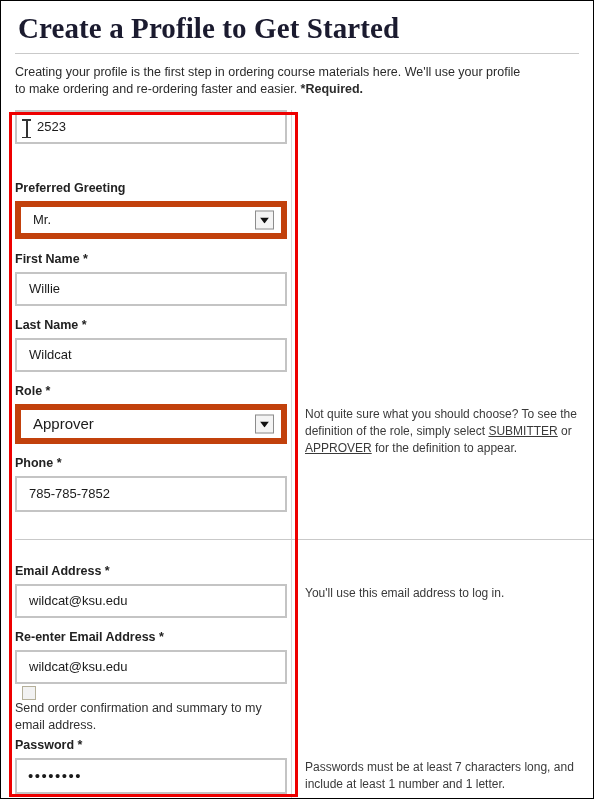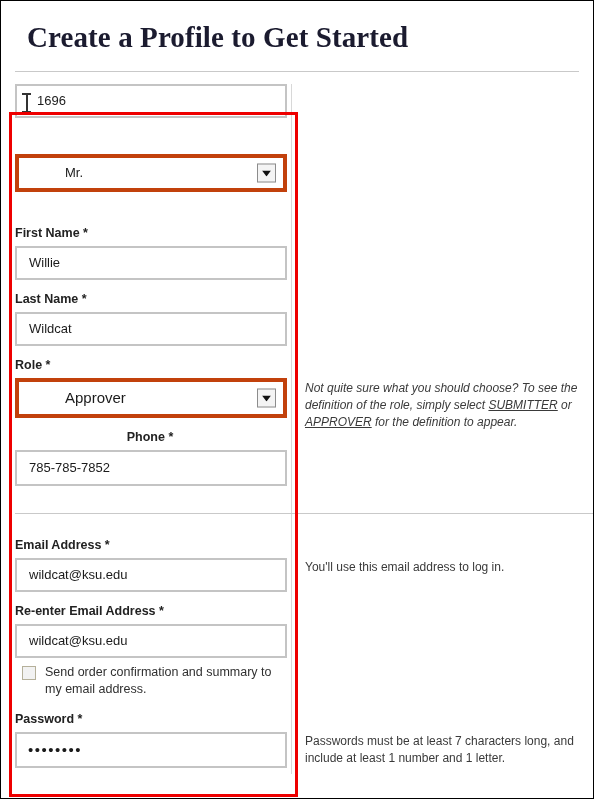--- a/index.html
+++ b/index.html
@@ -26,21 +26,21 @@
   .header {
     padding: 6px 14px 0 14px;
   }
   .page-title {
     font-family: "Liberation Serif", serif;
     font-size: 29px;
     font-weight: 700;
     color: #1b1b2f;
     letter-spacing: 0.1px;
     line-height: 36px;
-    margin: 12px;
+    margin: 3px;
     padding: 0 0 4px 0;
     white-space: nowrap;
   }
   .title-rule {
     height: 1px;
     background: #c9c9c9;
     margin: 2px 0 0 0;
   }
   .intro {
     font-size: 12.5px;
@@ -156,25 +156,24 @@
     background: #333;
     display: block;
   }
 
   
   .select-box {
     position: relative;
     box-sizing: border-box;
     width: 272px;
     height: 38px;
-    border: 4px solid #c2410c;
+    border: 6px solid #c2410c;
     background: #ffffff;
     display: flex;
     align-items: center;
-    padding-left: 34px;
   }
   .select-box.tall { height: 40px; }
   .select-value {
     font-size: 13px;
     color: #1b1b1b;
     padding-left: 12px;
     line-height: 16px;
   }
   .select-value.big { font-size: 15px; }
   .select-arrow {
@@ -200,22 +199,23 @@
     line-height: 17px;
   }
   .help-text u {
     text-decoration: underline;
   }
 
   
   .cb-row {
     display: flex;
     align-items: flex-start;
-    padding-top: 6px;
+    padding-top: 0;
     width: 272px;
+    flex-direction: column;
   }
   .checkbox {
     box-sizing: border-box;
     width: 14px;
     height: 14px;
     border: 1px solid #b5b09a;
     background: #f2f2f2;
     margin: 2px 9px 0 7px;
     flex: 0 0 14px;
   }
@@ -234,41 +234,46 @@
   }
 </style>
 </head>
 <body>
 
 <div class="window">
 
   <div class="header">
     <div class="page-title">Create a Profile to Get Started</div>
     <div class="title-rule"></div>
+    <div class="intro">
+      <span>Creating your profile is the first step in ordering course materials here. We'll use your profile</span><br>
+      <span>to make ordering and re-ordering faster and easier. </span><b>*Required.</b>
+    </div>
   </div>
 
   <div class="body-area">
     <div class="col-divider"></div>
     <div class="section-rule" style="top:429px;"></div>
 
     <div class="grid">
 
       <div class="row" style="height:70px;">
         <div class="left-col">
           <div class="input-box">
             <span class="ibeam">
                 <i></i>
               </span>
-            <span class="input-value" style="padding-left:20px;">1696</span>
+            <span class="input-value" style="padding-left:20px;">2523</span>
           </div>
         </div>
       </div>
 
       <div class="row" style="height:71px;">
         <div class="left-col">
+          <div class="field-label">Preferred Greeting</div>
           <div class="select-box">
             <span class="select-value">Mr.</span>
             <span class="select-arrow">
               <svg width="9" height="6" viewBox="0 0 9 6">
                   <polygon points="0,0 9,0 4.5,6" fill="#111"></polygon>
                 </svg>
             </span>
           </div>
         </div>
         <div class="right-col"></div>
@@ -299,28 +304,28 @@
           <div class="field-label">Role *</div>
           <div class="select-box tall">
             <span class="select-value big">Approver</span>
             <span class="select-arrow">
               <svg width="9" height="6" viewBox="0 0 9 6">
                   <polygon points="0,0 9,0 4.5,6" fill="#111"></polygon>
                 </svg>
             </span>
           </div>
         </div>
-        <div class="right-col" style="padding-top:23px;font-style:italic;">
+        <div class="right-col" style="padding-top:23px;">
           <div class="help-text">
             <span>Not quite sure what you should choose? To see the definition of the role, simply select </span><u>SUBMITTER</u><span> or </span><u>APPROVER</u><span> for the definition to appear.</span>
           </div>
         </div>
       </div>
 
-      <div class="row" style="height:84px;text-align:center;">
+      <div class="row" style="height:84px;">
         <div class="left-col">
           <div class="field-label">Phone *</div>
           <div class="input-box" style="height:36px;">
             <span class="input-value">785-785-7852</span>
           </div>
         </div>
         <div class="right-col"></div>
       </div>
 
       <div class="row" style="height:66px;padding-top:24px;">

